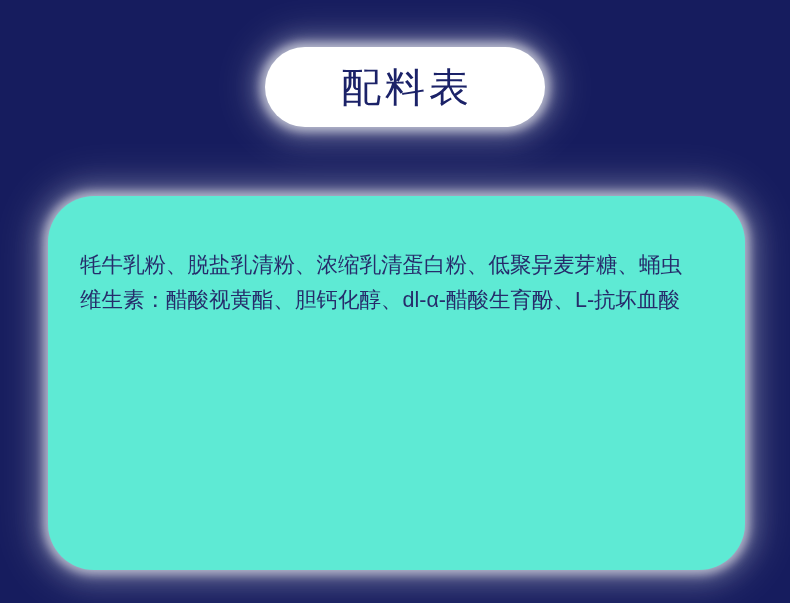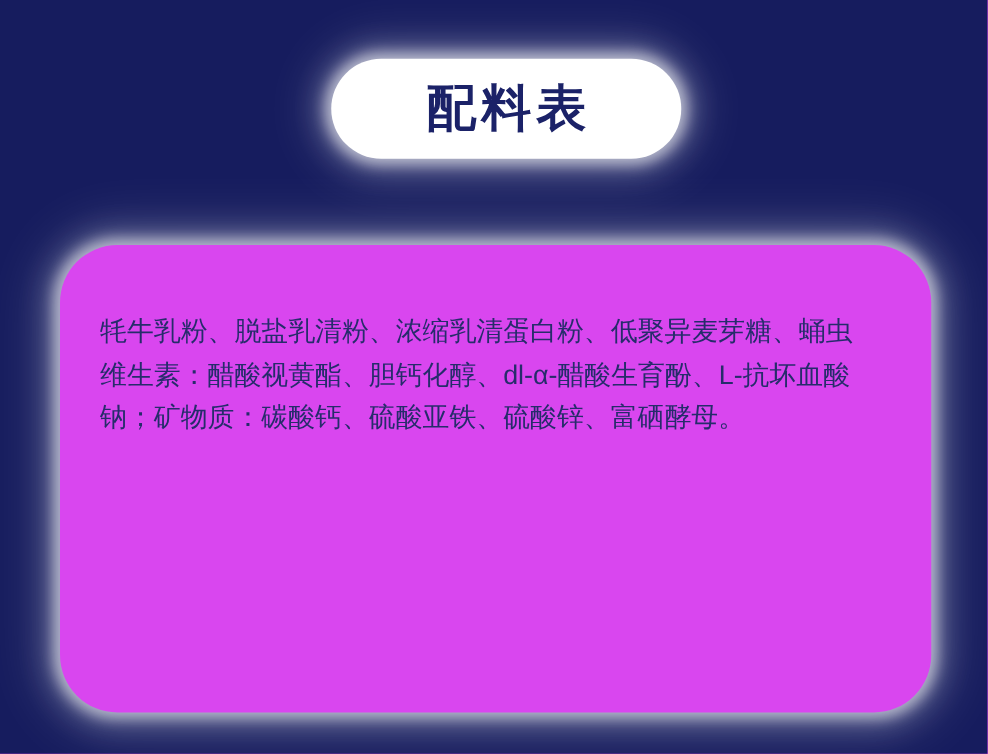--- a/index.html
+++ b/index.html
@@ -35,35 +35,35 @@
       0 0 10px 5px rgba(255,255,255,0.55),
       0 0 22px 10px rgba(255,255,255,0.28),
       0 0 40px 18px rgba(255,255,255,0.13);
     display: flex;
     align-items: center;
     justify-content: center;
   }
   #title-text {
     color: #1B2268;
     font-size: 40px;
-    font-weight: bold;
+    font-weight: normal;
     letter-spacing: 4px;
     line-height: 1;
     white-space: nowrap;
     padding-left: 4px;
   }
 
   
   #ingredients-card {
     position: absolute;
     left: 48px;
     top: 196px;
     width: 697px;
     height: 374px;
-    background: #d946ef;
+    background: #5eead4;
     border-radius: 46px;
     box-shadow:
       0 0 10px 5px rgba(255,255,255,0.52),
       0 0 24px 11px rgba(255,255,255,0.26),
       0 0 44px 20px rgba(255,255,255,0.12);
     box-sizing: border-box;
   }
 
   #ingredients-body {
     position: absolute;
@@ -87,15 +87,14 @@
 <div id="title-pill-wrap">
   <div id="title-pill">
     <div id="title-text">配料表</div>
   </div>
 </div>
 
 <div id="ingredients-card">
   <div id="ingredients-body">
     <div class="ing-line" style="letter-spacing: 0px;">牦牛乳粉、脱盐乳清粉、浓缩乳清蛋白粉、低聚异麦芽糖、蛹虫</div>
     <div class="ing-line" style="letter-spacing: 0px;">维生素：醋酸视黄酯、胆钙化醇、dl-α-醋酸生育酚、L-抗坏血酸</div>
-    <div class="ing-line" style="letter-spacing: 0px;">钠；矿物质：碳酸钙、硫酸亚铁、硫酸锌、富硒酵母。</div>
   </div>
 </div>
 
 </body></html>

